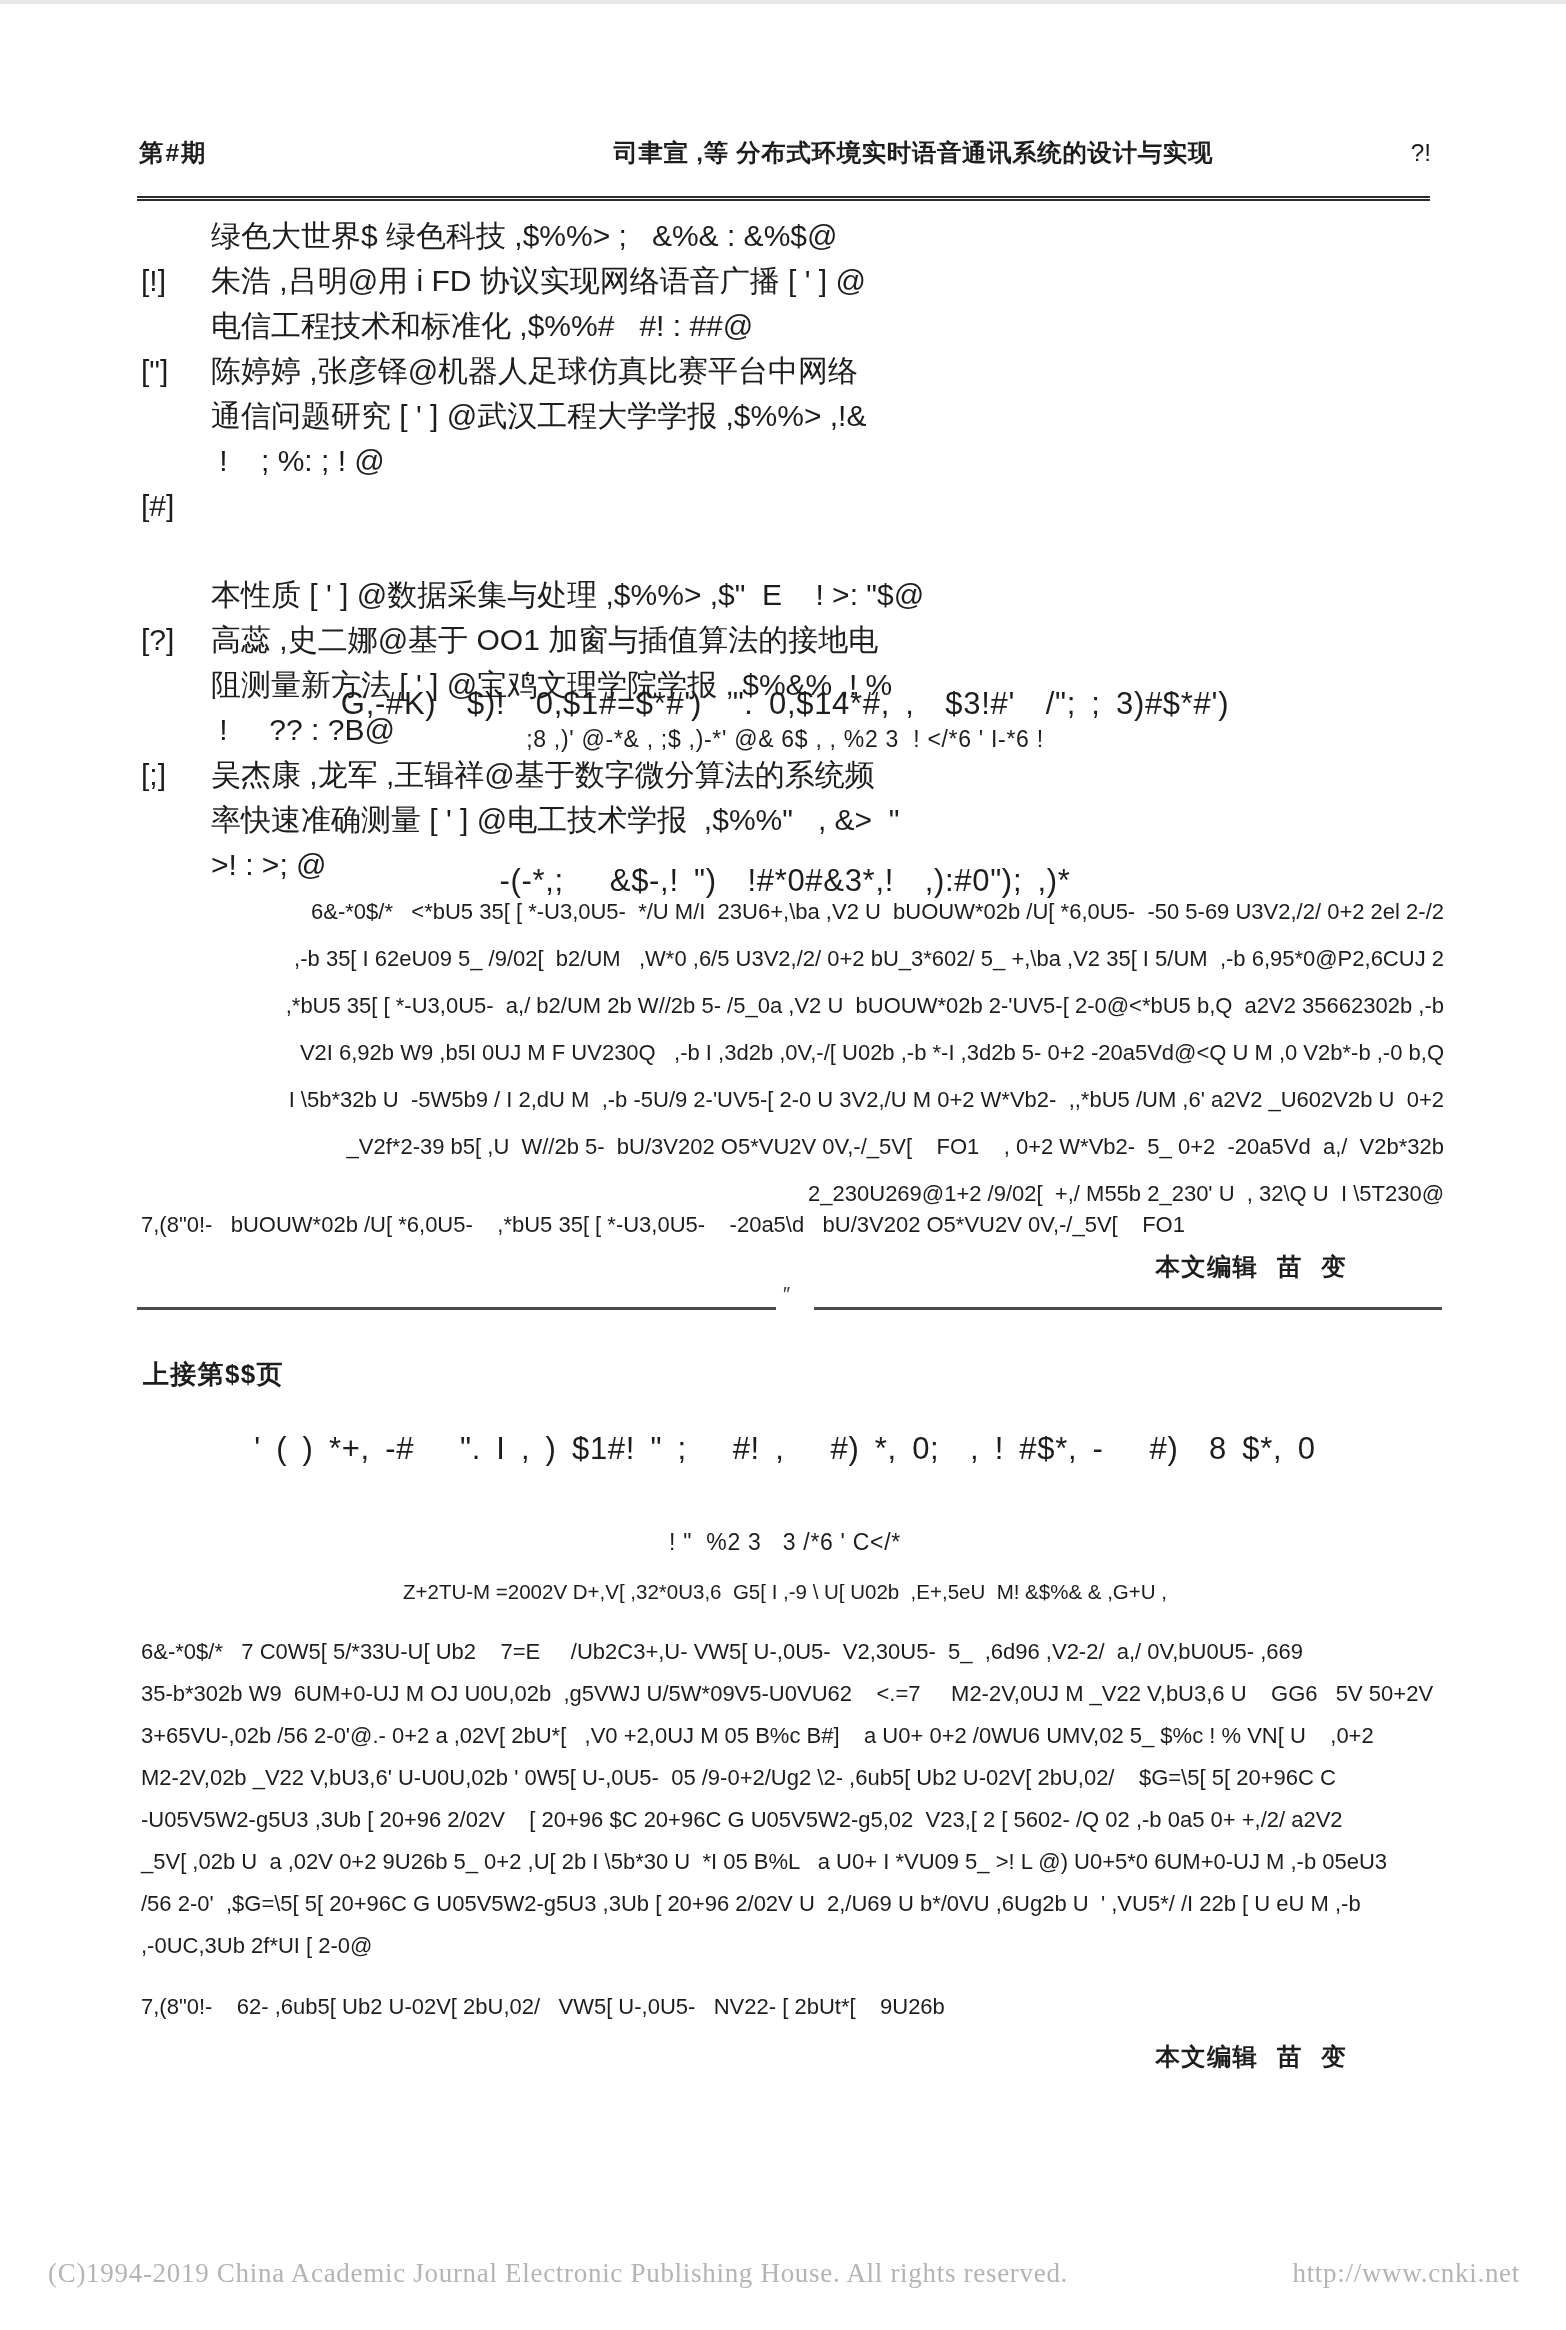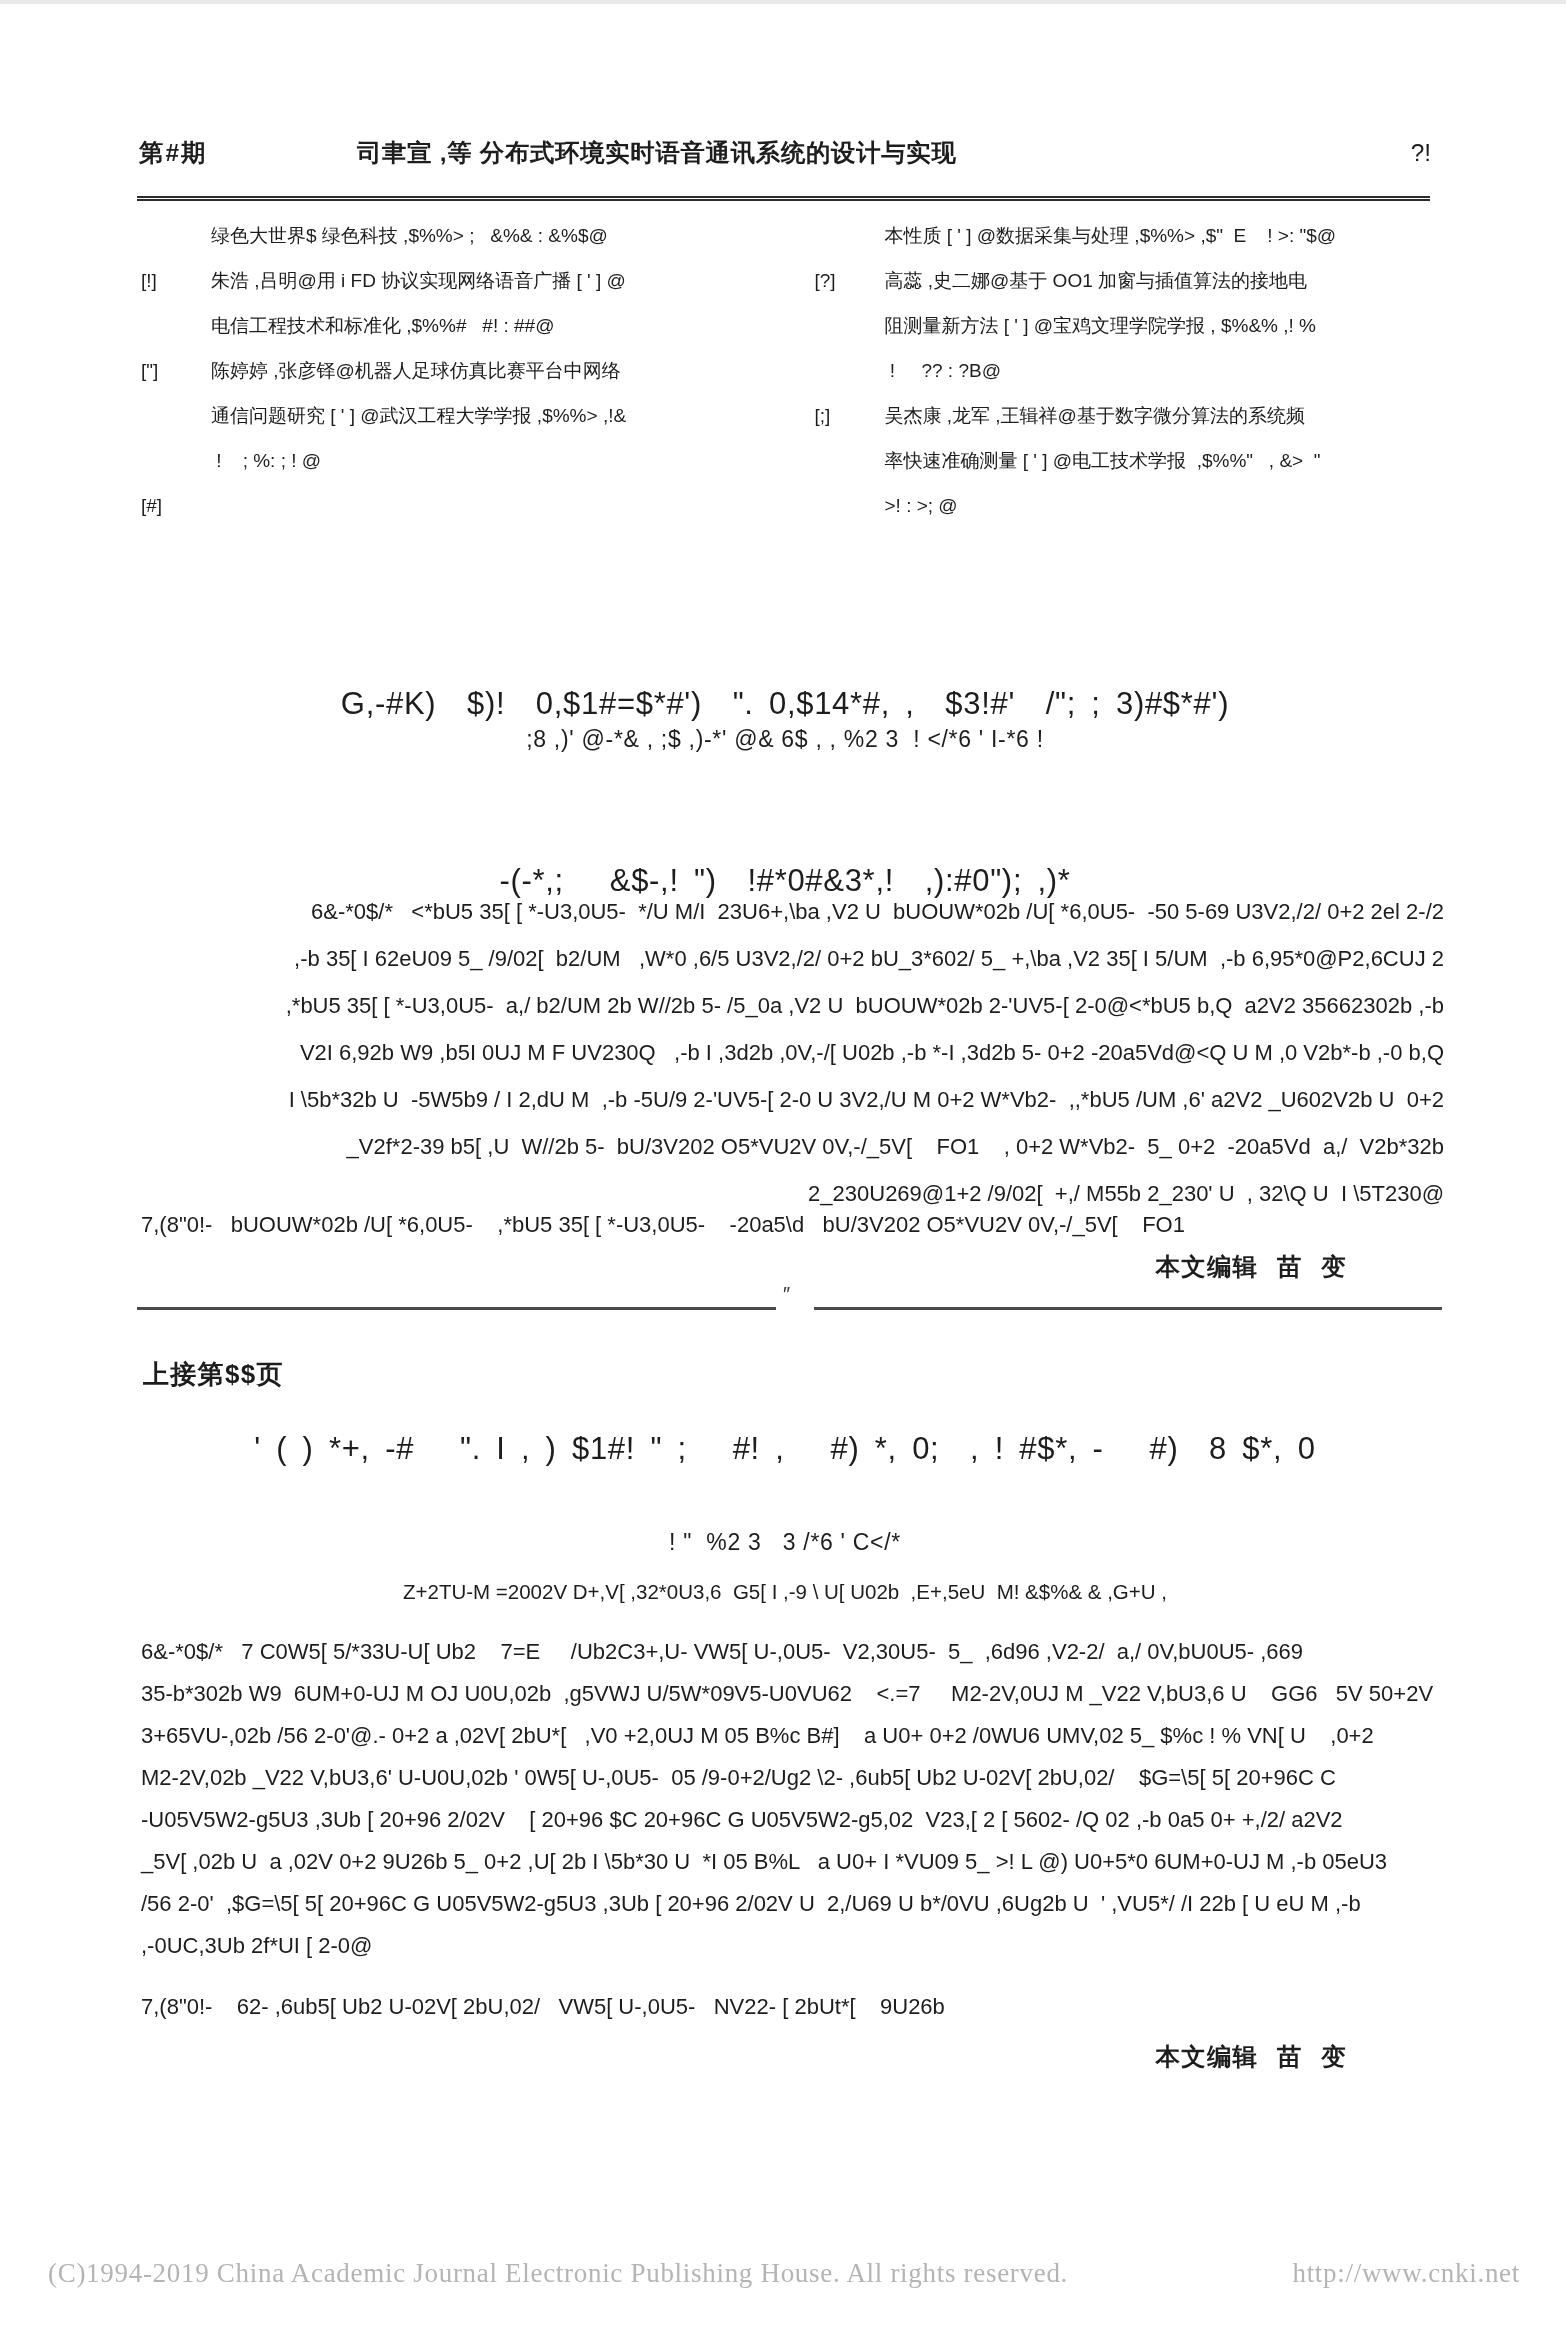--- a/index.html
+++ b/index.html
@@ -5,28 +5,28 @@
   * { margin:0; padding:0; box-sizing:border-box; }
   html,body { background:#e9e9e9; }
   body { font-family:"Liberation Sans","DejaVu Sans",sans-serif; }
   #page { position:relative; width:1567px; height:2330px; margin:4px auto;
           background:#ffffff; color:#1d1d1d; overflow:hidden; }
 
   
   .hdr { position:absolute; top:133px; left:139px; width:1292px;
          display:flex; align-items:baseline; }
   .hdr-issue { width:218px; font-size:24.4px; font-weight:700; letter-spacing:2px; }
-  .hdr-title { flex:1; text-align:left; font-size:24.4px; font-weight:700; letter-spacing:0.7px; }
+  .hdr-title { flex:1; text-align:right; font-size:24.4px; font-weight:700; letter-spacing:0.7px; }
   .hdr-page { width:218px; text-align:right; font-size:24.4px; }
   .hdr-rule { position:absolute; top:192px; left:137px; width:1293px; height:4.6px;
               border-top:2px solid #2c2c2c; border-bottom:2px solid #2c2c2c; }
 
   
   .refs { position:absolute; top:209px; left:141px; width:1303px;
-          display:flex; gap:44px; font-size:19px; }
+          display:flex; gap:44px; font-size:30px;flex-direction:column; }
   .ref-col { width:630px; }
   .ref-line { display:flex; line-height:45px; white-space:pre; }
   .ref-label { width:70px; flex:none; }
   .ref-text { flex:1; }
 
   
   .center-block { position:absolute; left:139px; width:1292px; text-align:center; }
   .t1 { top:552px; font-size:31px; line-height:59px; letter-spacing:0.7px; word-spacing:6px; white-space:pre; }
   .authors1 { top:722px; font-size:23px; letter-spacing:0.7px; white-space:pre; }
   .affil1 { top:766px; font-size:20.5px; line-height:41px; white-space:pre; }

